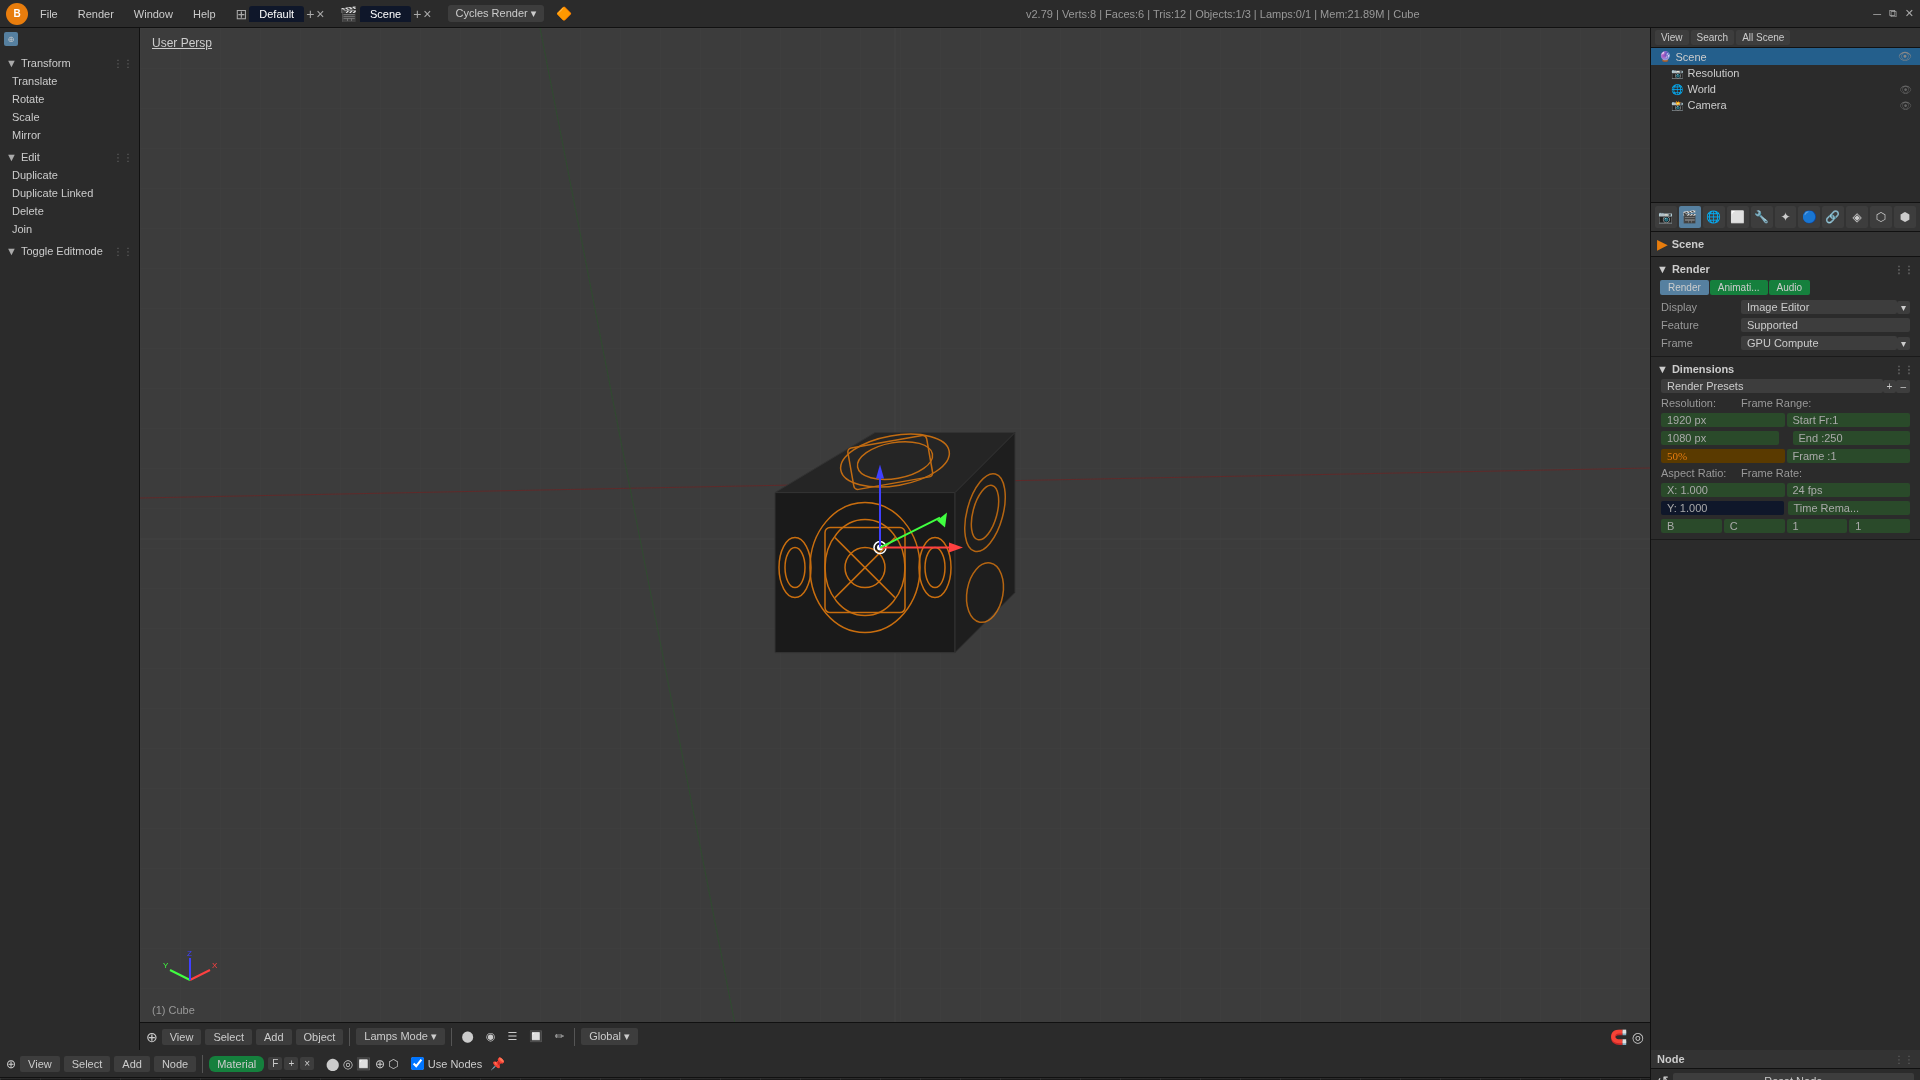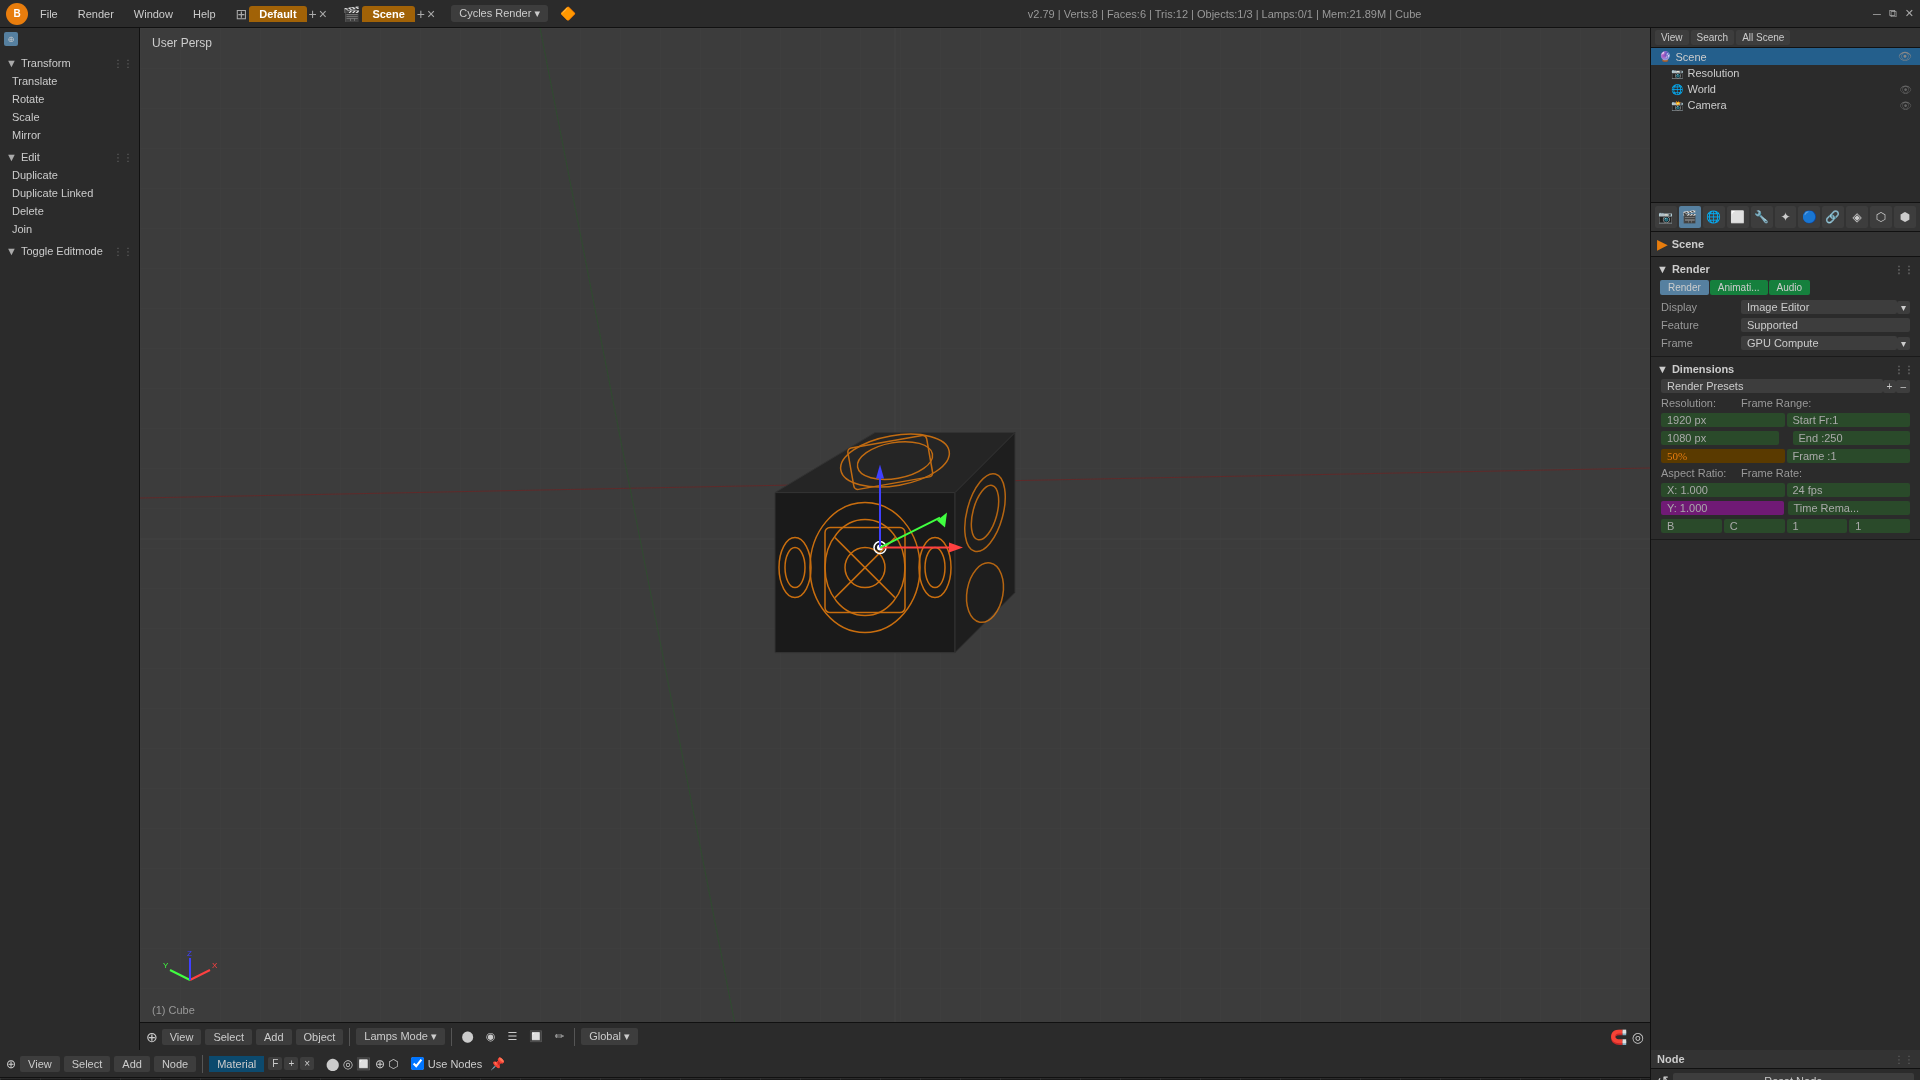--- a/index.html
+++ b/index.html
@@ -37,21 +37,21 @@
       color: #ccc;
       border-radius: 3px;
     }
     .workspace-tab {
       background: #3d3d3d;
       padding: 2px 10px;
       border-radius: 3px 3px 0 0;
       cursor: pointer;
       color: #aaa;
     }
-    .workspace-tab.active { background: #a16207; color: #fff; font-weight: bold; }
+    .workspace-tab.active { background: #0f172a; color: #fff; }
     .info-bar {
       margin-left: auto;
       color: #999;
       font-size: 11px;
     }
 
     
     .main-layout {
       display: flex;
       height: calc(1080px - 28px - 30px);
@@ -94,20 +94,21 @@
       background: #3c3c3c;
       position: relative;
       overflow: hidden;
     }
     .viewport-label {
       position: absolute;
       top: 8px; left: 12px;
       color: #ccc;
       font-size: 12px;
       pointer-events: none;
+      text-decoration: underline;
     }
     .cube-container {
       position: absolute;
       top: 50%; left: 48%;
       transform: translate(-50%, -52%);
       width: 340px; height: 320px;
     }
     .cube-svg {
       width: 100%; height: 100%;
     }
@@ -565,21 +566,21 @@
         </div>
         <div class="props-row">
           <span class="props-label">Aspect Ratio:</span>
           <span class="props-label" style="min-width:80px;">Frame Rate:</span>
         </div>
         <div class="props-row">
           <span class="props-value" style="background:#2a4a2a;color:#aaa;margin-right:2px;">X: 1.000</span>
           <span class="props-value" style="background:#2a4a2a;color:#aaa;">24 fps</span>
         </div>
         <div class="props-row">
-          <span class="props-value" style="background:#701a75;color:#aaa;margin-right:4px;">Y: 1.000</span>
+          <span class="props-value" style="background:#0f172a;color:#aaa;margin-right:4px;">Y: 1.000</span>
           <span class="props-value" style="background:#2a4a2a;color:#aaa;">Time Rema...</span>
         </div>
         <div class="props-row">
           <span class="props-value" style="background:#2a4a2a;color:#aaa;margin-right:2px;">B</span>
           <span class="props-value" style="background:#2a4a2a;color:#aaa;margin-right:2px;">C</span>
           <span class="props-value" style="background:#2a4a2a;color:#aaa;margin-right:2px;">1</span>
           <span class="props-value" style="background:#2a4a2a;color:#aaa;">1</span>
         </div>
       </div>
     </div>
@@ -590,21 +591,21 @@
 
   <div style="flex:1;display:flex;flex-direction:column;position:relative;">
 
     <div class="node-toolbar">
       <span style="font-size:12px;cursor:pointer;">⊕</span>
       <button class="vt-btn">View</button>
       <button class="vt-btn">Select</button>
       <button class="vt-btn">Add</button>
       <button class="vt-btn">Node</button>
       <div class="vt-separator"></div>
-      <span style="background:#0c4a6e;padding:2px 8px;border-radius:0;color:#ccc;">Material</span>
+      <span style="background:#15803d;padding:2px 8px;border-radius:6px;color:#ccc;">Material</span>
       <div style="display:flex;gap:2px;align-items:center;">
         <button class="small-btn">F</button>
         <button class="small-btn">+</button>
         <button class="small-btn">×</button>
       </div>
       <div style="display:flex;gap:4px;align-items:center;margin-left:8px;">
         <span style="font-size:12px;">⬤ ◎ 🔲 ⊕ ⬡</span>
       </div>
       <div style="margin-left:8px;display:flex;align-items:center;gap:4px;">
         <input type="checkbox" checked="" style="">

